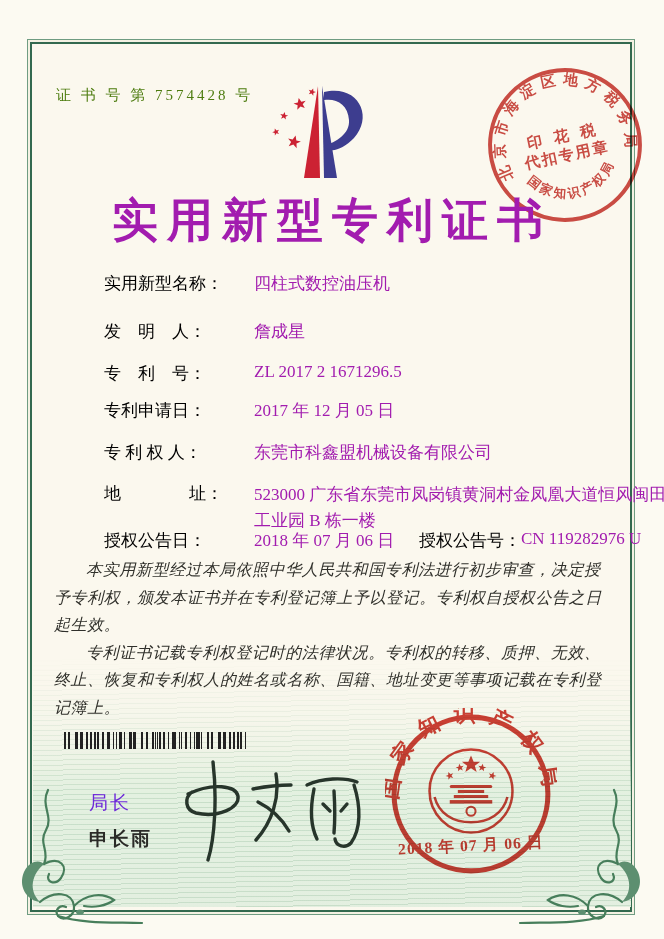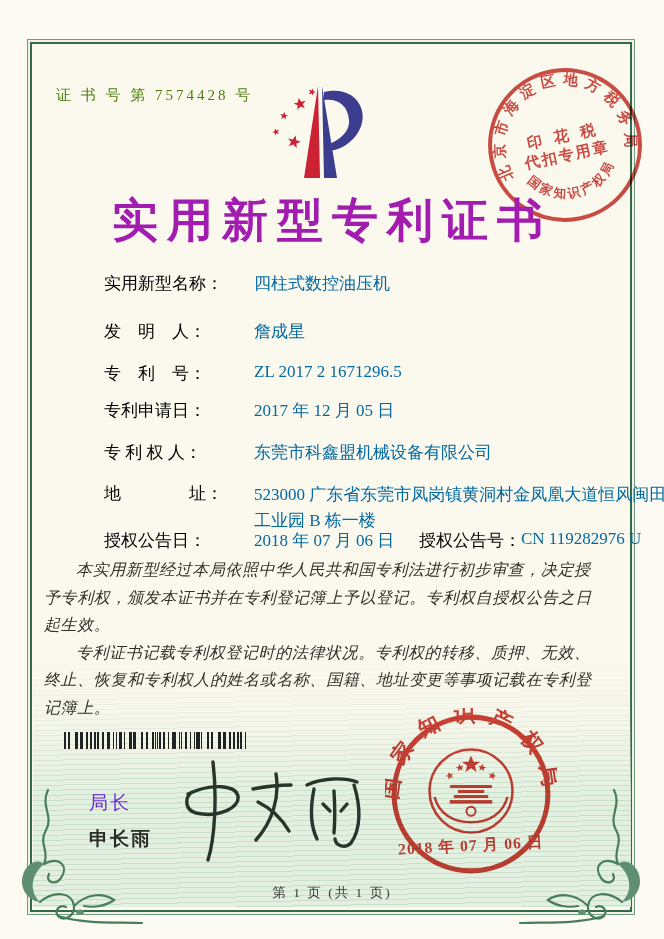--- a/index.html
+++ b/index.html
@@ -26,25 +26,25 @@
     position:absolute;left:56px;top:86px;font-size:15px;letter-spacing:3px;color:#4d7c0f;
   }
   .logo{position:absolute;left:260px;top:76px;}
   .title{
     position:absolute;left:0;top:190px;width:100%;text-align:center;
     font-size:46px;font-weight:600;letter-spacing:9px;color:#a21caf;
   }
   .fields{position:absolute;left:56px;top:0;width:560px;font-size:17px;}
   .frow{position:absolute;left:0;white-space:nowrap;}
   .flabel{display:inline-block;width:150px;color:#000000;vertical-align:top;margin-left:48px;}
-  .fvalue{color:#0369a1;}
+  .fvalue{color:#a21caf;}
   .fvalue.wrap{display:inline-block;width:420px;white-space:normal;line-height:1.55;vertical-align:top;}
   .grant-col{position:absolute;left:315px;top:0;}
   .body-text{
-    position:absolute;left:44px;top:556px;width:556px;
+    position:absolute;left:54px;top:556px;width:556px;
     font-size:16px;line-height:1.72;letter-spacing:.6px;font-style:italic;color:#30302b;
   }
   .body-text p{margin:0;text-indent:2em;}
   .barcode{
     position:absolute;left:64px;top:732px;width:182px;height:17px;
     background:
       repeating-linear-gradient(90deg,#222 0 2px,transparent 2px 5px,#222 5px 6px,transparent 6px 11px),
       repeating-linear-gradient(90deg,#222 0 1px,transparent 1px 4px,#222 4px 6px,transparent 6px 13px);
   }
   .director-title{position:absolute;left:89px;top:790px;font-size:19px;letter-spacing:2px;
@@ -200,15 +200,14 @@
   <svg class="flourish fl-right" width="130" height="140" viewBox="0 0 130 140">
     <path class="fl-stroke" d="M34,2 C26,18 40,28 32,42 C24,56 36,62 30,76"></path>
     <path class="fl-stroke" d="M30,76 C46,68 55,78 47,90 C41,98 31,94 35,86"></path>
     <path class="fl-fill" d="M30,76 C18,86 14,102 26,114 C12,112 4,98 10,84 C16,72 26,72 30,76 Z"></path>
     <path class="fl-stroke" d="M26,114 C40,102 58,104 60,118 C61,128 50,134 44,128 C40,122 46,116 52,119"></path>
     <path class="fl-stroke" d="M60,118 C72,106 88,104 100,112 C92,118 80,120 70,118"></path>
     <path class="fl-stroke" d="M44,128 C70,136 100,134 128,135"></path>
     <path class="fl-fill" d="M62,124 a4,2.6 0 1 0 8,0 a4,2.6 0 1 0 -8,0 Z"></path>
   </svg>
 
-  <div class="footer">第 1 页 (共 1 页)</div>
 
 </div>
 
 </body></html>

